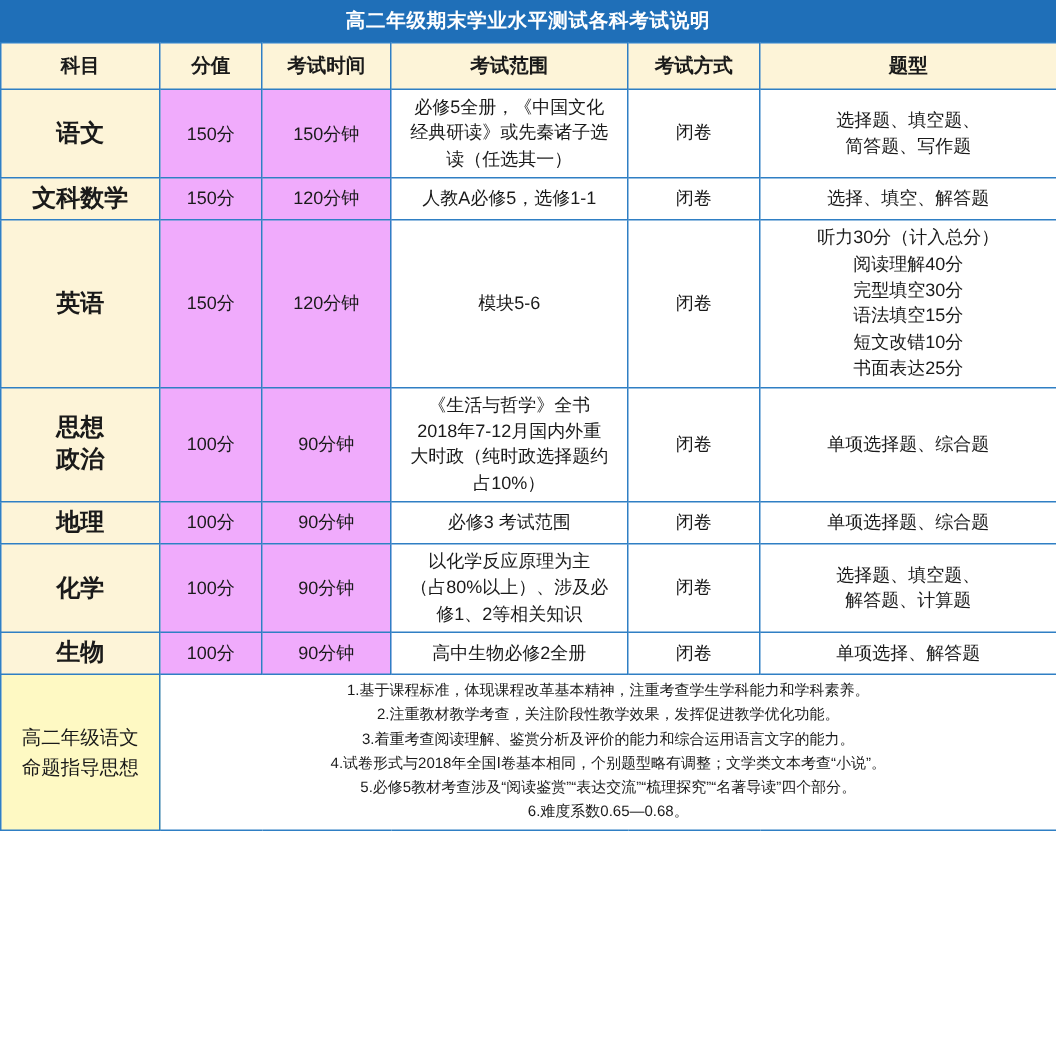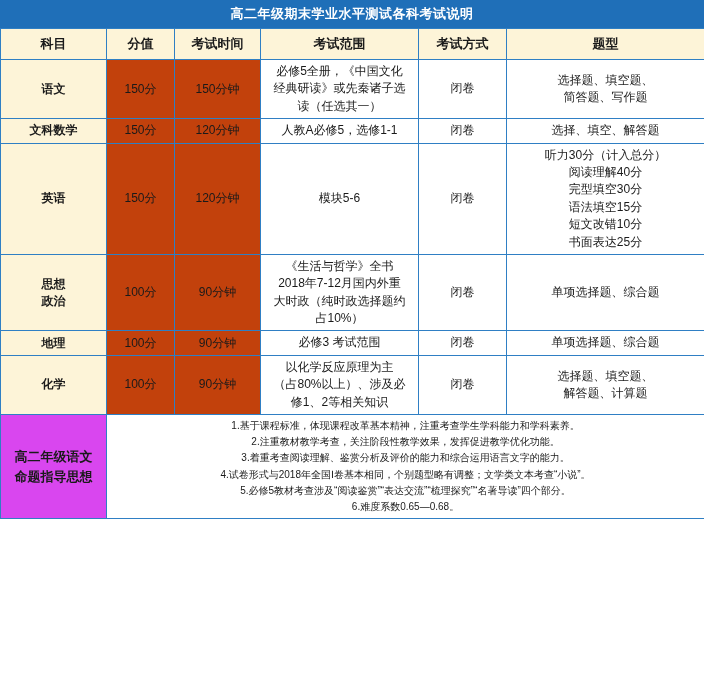--- a/index.html
+++ b/index.html
@@ -50,37 +50,37 @@
     color: #d2232a;
     font-weight: bold;
     font-size: 13px;
     height: 24px;
     margin-top: 12px;
   }
   td.subject {
     background: #fdf4d8;
     color: #00a0c6;
     font-weight: bold;
-    font-size: 12px;
+    font-size: 16px;
   }
   td.score, td.duration {
-    background: #c2410c;
+    background: #f0abfc;
     font-size: 12px;
   }
   td.scope, td.method, td.types {
     background: #ffffff;
     font-size: 12px;
     line-height: 1.45;
   }
   td.scope { text-align: center; }
   .cell-lines div { white-space: nowrap; }
   .guid-label {
-    background: #d946ef;
+    background: #fef9c3;
     color: #00a0c6;
-    font-weight: bold;
+    font-weight: normal;
     font-size: 13px;
     line-height: 1.5;
     width: 106px;
     margin-left: 28px;
   }
   .guid-body {
     text-align: left;
     font-size: 10px;
     line-height: 1.62;
     padding: 4px 6px 4px 8px;
@@ -251,20 +251,40 @@
           </td>
           <td class="method">闭卷</td>
           <td class="types">
             <div class="cell-lines">
               <div>选择题、填空题、</div>
               <div>解答题、计算题</div>
             </div>
           </td>
         </tr>
         <tr>
+          <td class="subject">
+            <div class="cell-lines">
+              <div>生物</div>
+            </div>
+          </td>
+          <td class="score">100分</td>
+          <td class="duration">90分钟</td>
+          <td class="scope">
+            <div class="cell-lines">
+              <div>高中生物必修2全册</div>
+            </div>
+          </td>
+          <td class="method">闭卷</td>
+          <td class="types">
+            <div class="cell-lines">
+              <div>单项选择、解答题</div>
+            </div>
+          </td>
+        </tr>
+        <tr>
           <td class="guid-label">
             <div class="cell-lines">
               <div>高二年级语文</div>
               <div>命题指导思想</div>
             </div>
           </td>
           <td class="guid-body" colspan="5">
             <div>1.基于课程标准，体现课程改革基本精神，注重考查学生学科能力和学科素养。</div>
             <div>2.注重教材教学考查，关注阶段性教学效果，发挥促进教学优化功能。</div>
             <div>3.着重考查阅读理解、鉴赏分析及评价的能力和综合运用语言文字的能力。</div>

